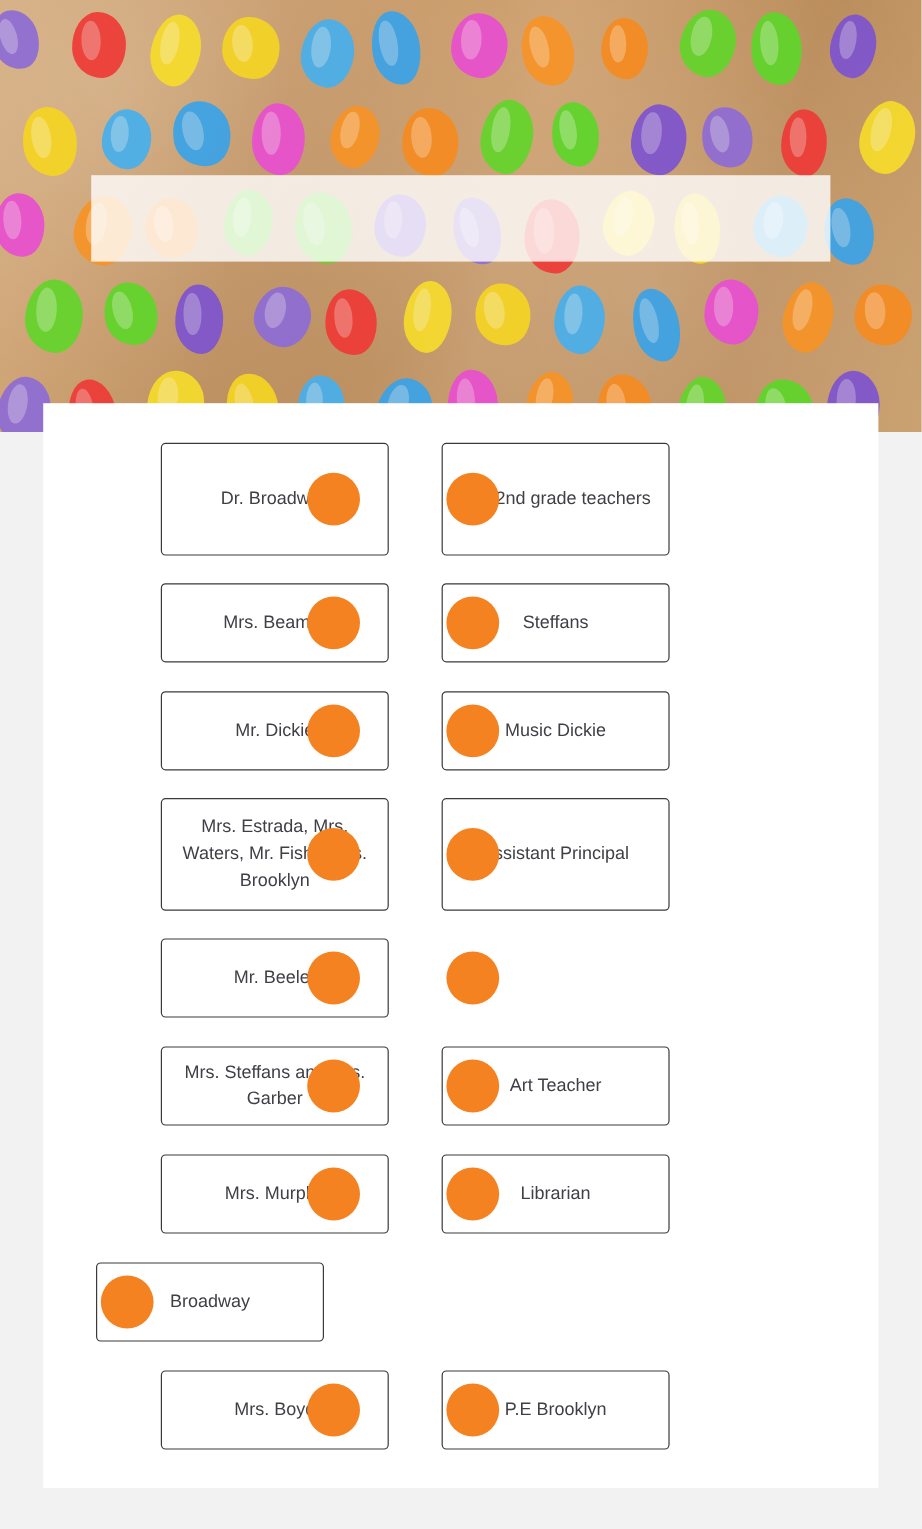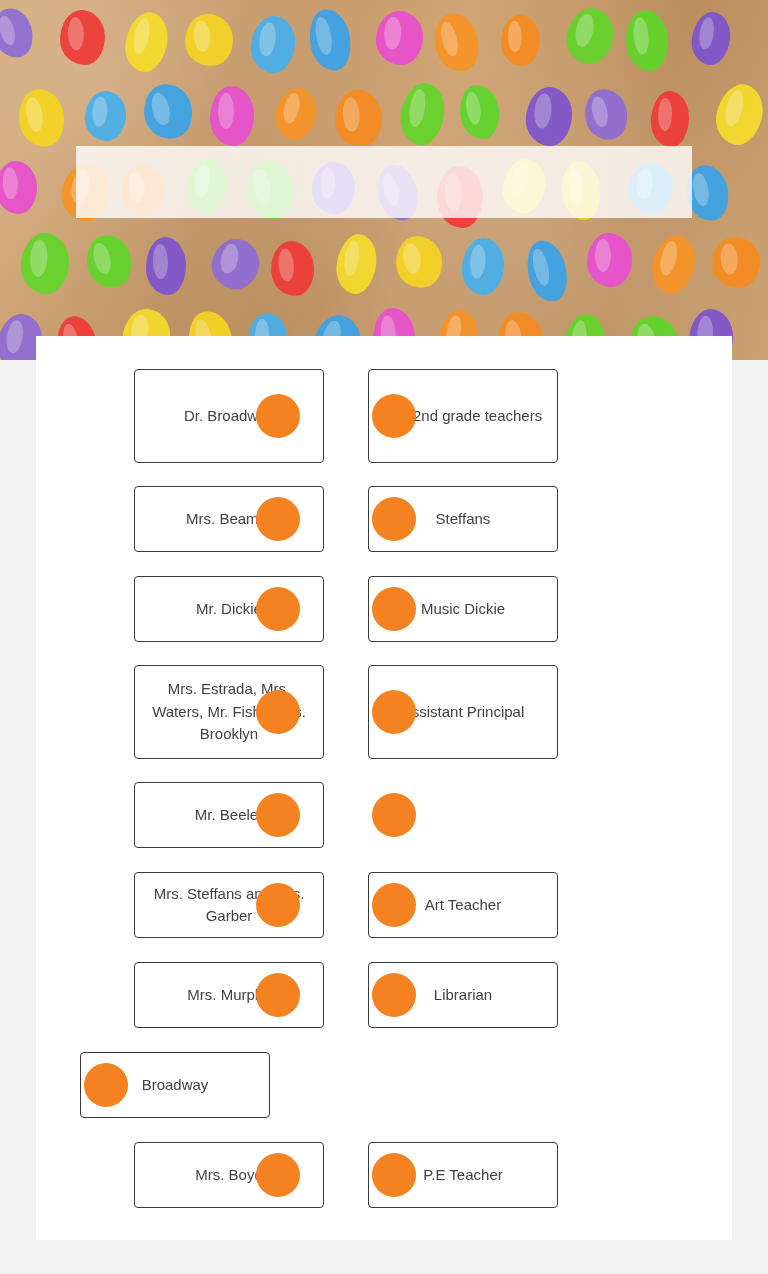--- a/index.html
+++ b/index.html
@@ -300,17 +300,17 @@
         </div>
       </div>
       <div class="row">
         <div class="cell left">
           <div class="card">Mrs. Boyd</div>
           <div class="dot"></div>
         </div>
         <div class="gap"></div>
         <div class="cell right">
           <div class="dot"></div>
-          <div class="card">P.E Teacher</div>
+          <div class="card">P.E Brooklyn</div>
         </div>
       </div>
     </div>
 </div>
 
 </body></html>

